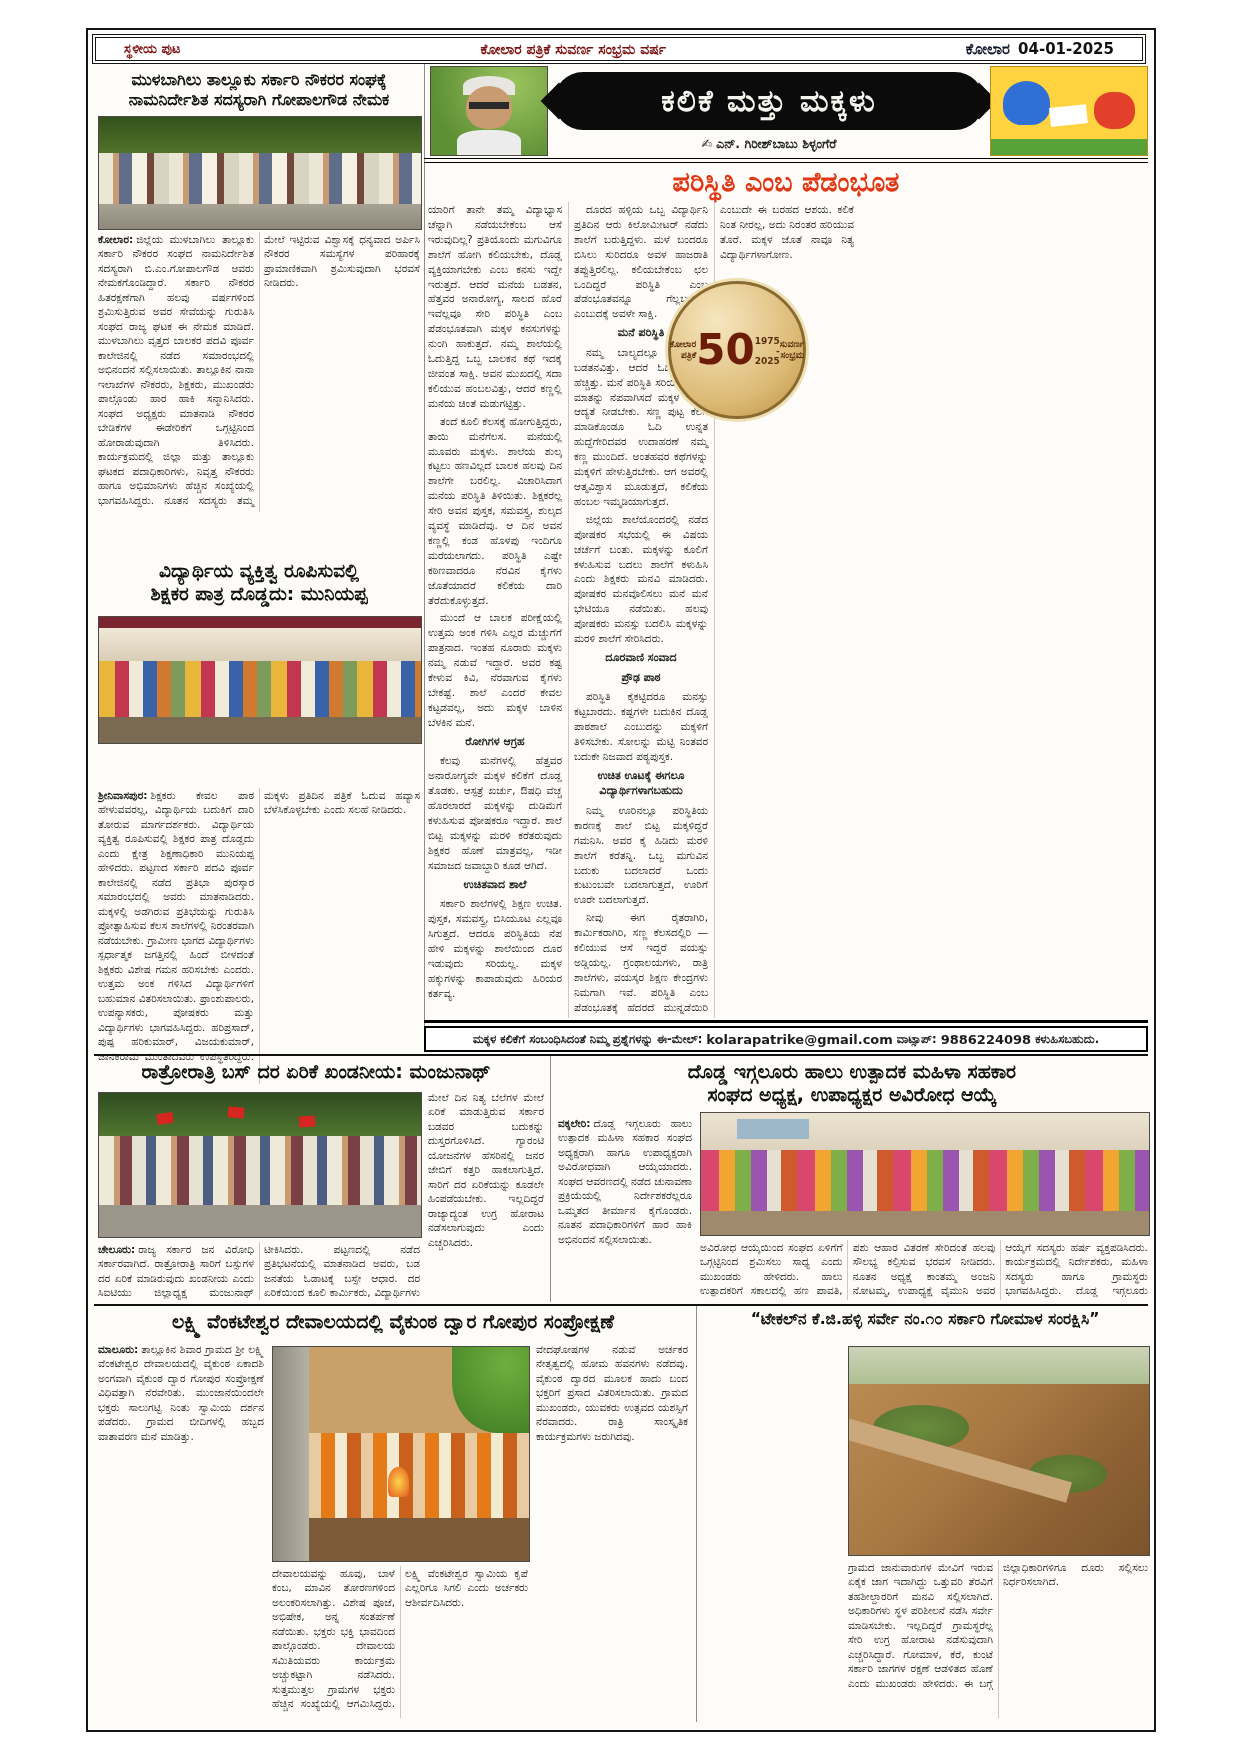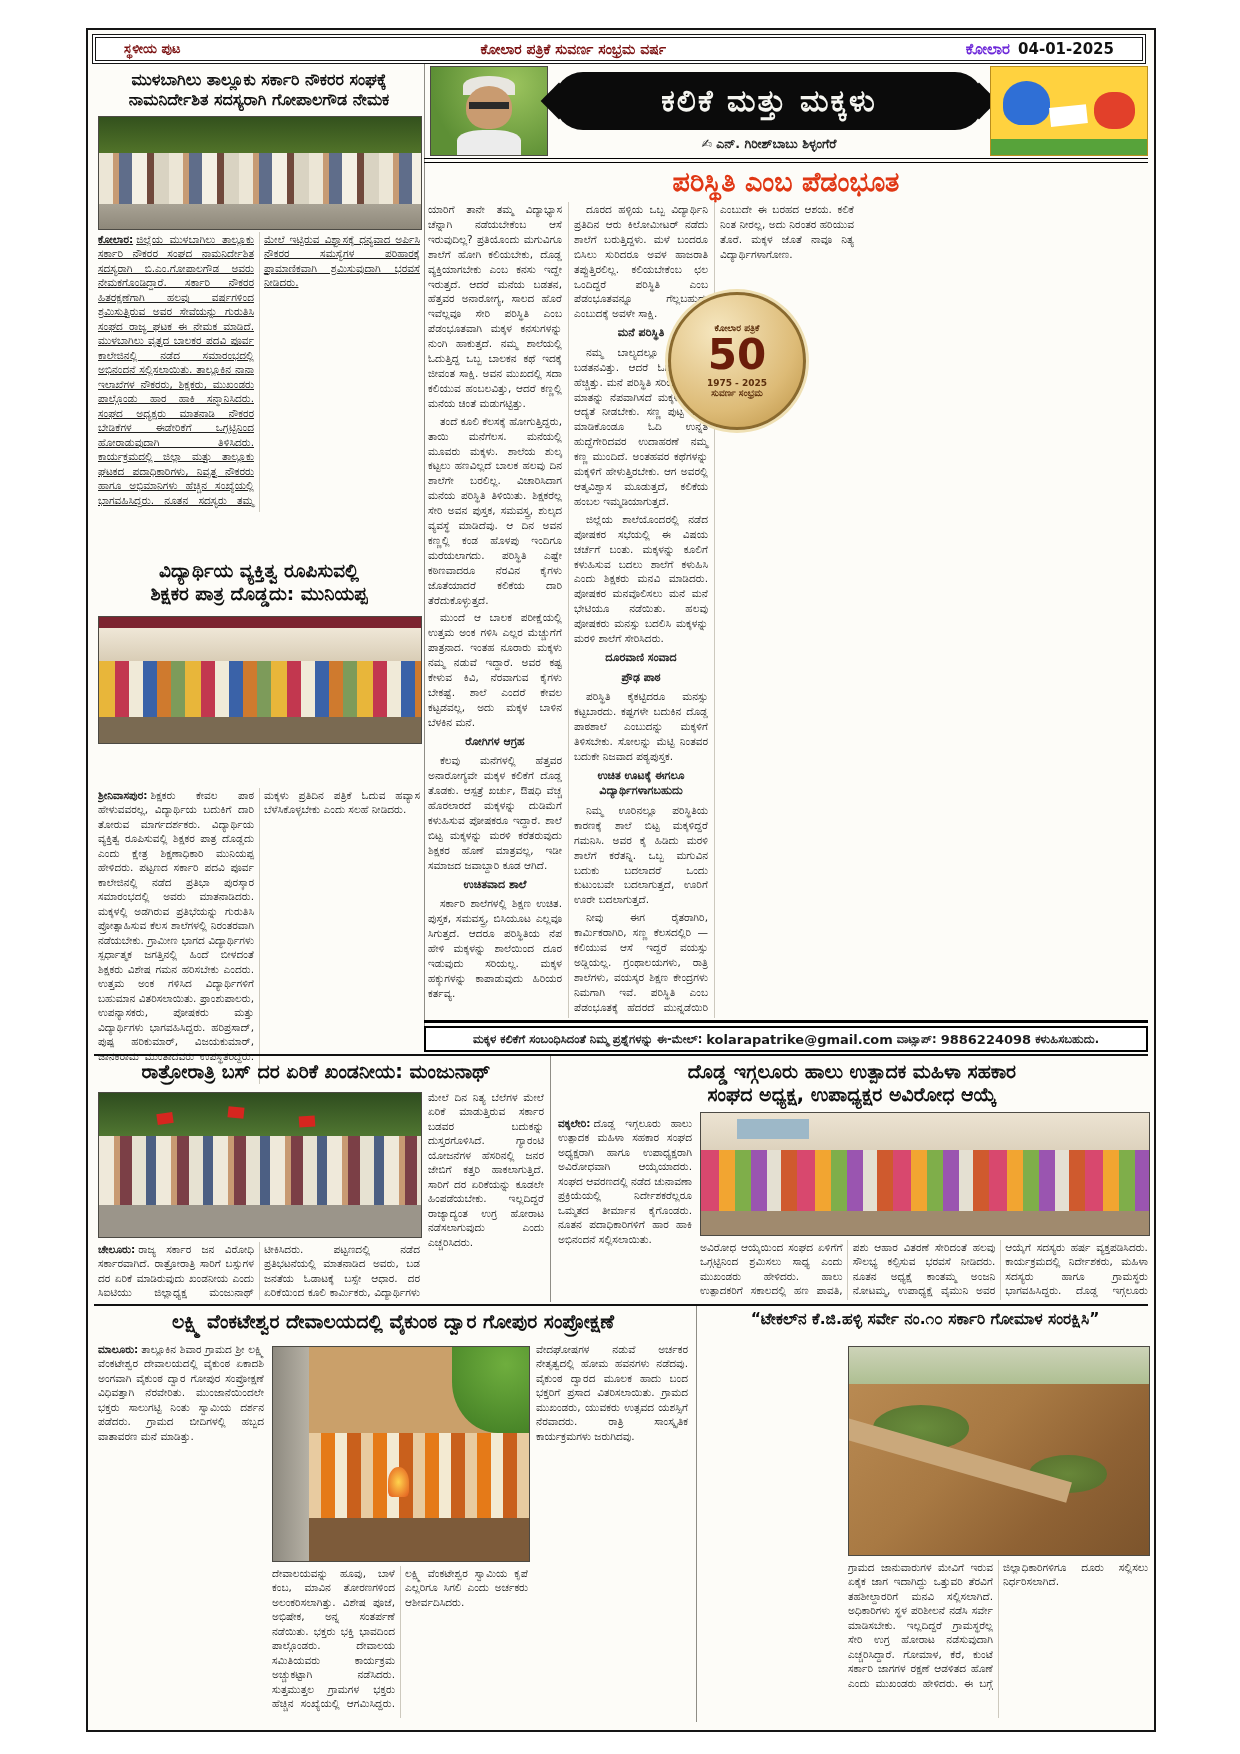--- a/index.html
+++ b/index.html
@@ -5,21 +5,21 @@
   html,body{margin:0;padding:0;background:#ffffff;}
   .sheet{position:relative;width:1240px;height:1754px;background:#ffffff;
          font-family:"DejaVu Sans",sans-serif;color:#1c1c1c;overflow:hidden;}
   .frame{position:absolute;left:86px;top:28px;width:1066px;height:1700px;border:2px solid #151515;background:#fdfcf8;}
   
   .hdr{position:absolute;left:92px;top:34px;width:1054px;height:30px;border:4px double #151515;
        display:flex;align-items:center;justify-content:space-between;padding:0 28px;box-sizing:border-box;background:#fff;}
   .hdr .lab{font-weight:bold;font-size:13px;color:#7a0f0f;}
   .hdr .mid{font-weight:bold;font-size:14px;color:#7a0f0f;}
   .hdr .right{font-weight:bold;font-size:15px;color:#111;}
-  .hdr .right .pl{color:#6d28d9;margin-right:8px;}
+  .hdr .right .pl{color:#0f172a;margin-right:8px;}
   
   .hl{position:absolute;font-weight:bold;color:#101010;text-align:center;line-height:1.22;}
   .hl span{display:block;}
   .red{color:#e03714;}
   
   .bt{position:absolute;font-size:10.5px;line-height:1.38;text-align:justify;color:#202020;overflow:hidden;}
   .bt p{margin:0 0 3px 0;text-indent:12px;}
   .bt p.noind{text-indent:0;}
   .dl{font-weight:bold;margin-right:3px;}
   .sh{font-weight:bold;text-align:center;font-size:11px;margin:4px 0;text-indent:0;}
@@ -33,24 +33,24 @@
   
   .photo{position:absolute;overflow:hidden;border:1px solid #4c4a44;background:#cfcabc;}
   .photo i{position:absolute;display:block;}
   
   .banner{position:absolute;left:554px;top:72px;width:430px;height:58px;background:#0b0b0b;border-radius:30px;
           display:flex;align-items:center;justify-content:center;}
   .banner .bt-txt{color:#f5f5f0;font-weight:bold;font-size:30px;letter-spacing:2px;text-shadow:0 0 1px #000;}
   .burst{position:absolute;width:26px;height:26px;background:#0b0b0b;transform:rotate(45deg);top:16px;}
   .byline{position:absolute;left:554px;top:136px;width:430px;text-align:center;font-size:12.5px;font-weight:bold;color:#222;}
   
-  .jubilee{position:absolute;left:668px;top:292px;width:132px;height:132px;border-radius:50%;z-index:4;
+  .jubilee{position:absolute;left:668px;top:281px;width:132px;height:132px;border-radius:50%;z-index:4;
            background:radial-gradient(circle at 35% 28%,#f6e7c0,#ddbb77 62%,#bb9142);
-           border:3px solid #8a6a2f;box-shadow:0 0 0 3px #efe0b4;text-align:left;color:#5c2f0d;
-           display:flex;flex-direction:column;align-items:center;justify-content:center;}
+           border:3px solid #8a6a2f;box-shadow:0 0 0 3px #efe0b4;text-align:right;color:#5c2f0d;
+           display:flex;flex-direction:row;align-items:center;justify-content:center;}
   .jubilee .t{font-size:9px;font-weight:bold;}
   .jubilee .n{font-size:42px;font-weight:bold;line-height:1;color:#6b1d0a;}
   .jubilee .y{font-size:9px;font-weight:bold;margin-top:2px;}
   
   .cbar{position:absolute;left:424px;top:1020px;width:724px;height:3px;background:#000;}
   .contact{position:absolute;left:424px;top:1026px;width:724px;height:26px;border:2px solid #000;background:#fff;
            display:flex;align-items:center;justify-content:center;font-size:11.5px;font-weight:bold;box-sizing:border-box;white-space:nowrap;overflow:hidden;}
   .contact .em{font-size:13px;margin:0 4px;}
 </style>
 </head>
@@ -69,21 +69,21 @@
 
   <div class="hl" style="left:96px;top:70px;width:326px;font-size:16px;">
     <span>ಮುಳಬಾಗಿಲು ತಾಲ್ಲೂಕು ಸರ್ಕಾರಿ ನೌಕರರ ಸಂಘಕ್ಕೆ</span>
     <span>ನಾಮನಿರ್ದೇಶಿತ ಸದಸ್ಯರಾಗಿ ಗೋಪಾಲಗೌಡ ನೇಮಕ</span>
   </div>
   <div class="photo" style="left:98px;top:116px;width:322px;height:112px;">
     <i style="left:0;right:0;top:0;height:32%;background:linear-gradient(#33511d,#517329);"></i>
     <i style="left:0;right:0;top:32%;height:46%;background:repeating-linear-gradient(90deg,#ece6d6 0 14px,#c79b74 14px 20px,#5f6d8a 20px 33px,#f4f0e4 33px 48px,#70493c 48px 55px,#d9d3c2 55px 70px);"></i>
     <i style="left:0;right:0;bottom:0;height:22%;background:linear-gradient(#a8a294,#8e887a);"></i>
   </div>
-  <div class="bt c2" style="left:98px;top:232px;width:322px;height:280px;text-decoration:underline;">
+  <div class="bt c2" style="left:98px;top:232px;width:322px;height:280px;">
     <p class="noind"><b class="dl">ಕೋಲಾರ:</b><span>ಜಿಲ್ಲೆಯ ಮುಳಬಾಗಿಲು ತಾಲ್ಲೂಕು ಸರ್ಕಾರಿ ನೌಕರರ ಸಂಘದ ನಾಮನಿರ್ದೇಶಿತ ಸದಸ್ಯರಾಗಿ ಬಿ.ಎಂ.ಗೋಪಾಲಗೌಡ ಅವರು ನೇಮಕಗೊಂಡಿದ್ದಾರೆ. ಸರ್ಕಾರಿ ನೌಕರರ ಹಿತರಕ್ಷಣೆಗಾಗಿ ಹಲವು ವರ್ಷಗಳಿಂದ ಶ್ರಮಿಸುತ್ತಿರುವ ಅವರ ಸೇವೆಯನ್ನು ಗುರುತಿಸಿ ಸಂಘದ ರಾಜ್ಯ ಘಟಕ ಈ ನೇಮಕ ಮಾಡಿದೆ. ಮುಳಬಾಗಿಲು ವೃತ್ತದ ಬಾಲಕರ ಪದವಿ ಪೂರ್ವ ಕಾಲೇಜಿನಲ್ಲಿ ನಡೆದ ಸಮಾರಂಭದಲ್ಲಿ ಅಭಿನಂದನೆ ಸಲ್ಲಿಸಲಾಯಿತು. ತಾಲ್ಲೂಕಿನ ನಾನಾ ಇಲಾಖೆಗಳ ನೌಕರರು, ಶಿಕ್ಷಕರು, ಮುಖಂಡರು ಪಾಲ್ಗೊಂಡು ಹಾರ ಹಾಕಿ ಸನ್ಮಾನಿಸಿದರು. ಸಂಘದ ಅಧ್ಯಕ್ಷರು ಮಾತನಾಡಿ ನೌಕರರ ಬೇಡಿಕೆಗಳ ಈಡೇರಿಕೆಗೆ ಒಗ್ಗಟ್ಟಿನಿಂದ ಹೋರಾಡುವುದಾಗಿ ತಿಳಿಸಿದರು. ಕಾರ್ಯಕ್ರಮದಲ್ಲಿ ಜಿಲ್ಲಾ ಮತ್ತು ತಾಲ್ಲೂಕು ಘಟಕದ ಪದಾಧಿಕಾರಿಗಳು, ನಿವೃತ್ತ ನೌಕರರು ಹಾಗೂ ಅಭಿಮಾನಿಗಳು ಹೆಚ್ಚಿನ ಸಂಖ್ಯೆಯಲ್ಲಿ ಭಾಗವಹಿಸಿದ್ದರು. ನೂತನ ಸದಸ್ಯರು ತಮ್ಮ ಮೇಲೆ ಇಟ್ಟಿರುವ ವಿಶ್ವಾಸಕ್ಕೆ ಧನ್ಯವಾದ ಅರ್ಪಿಸಿ ನೌಕರರ ಸಮಸ್ಯೆಗಳ ಪರಿಹಾರಕ್ಕೆ ಪ್ರಾಮಾಣಿಕವಾಗಿ ಶ್ರಮಿಸುವುದಾಗಿ ಭರವಸೆ ನೀಡಿದರು.</span></p>
   </div>
 
   <div class="hl" style="left:96px;top:560px;width:326px;font-size:18.5px;">
     <span>ವಿದ್ಯಾರ್ಥಿಯ ವ್ಯಕ್ತಿತ್ವ ರೂಪಿಸುವಲ್ಲಿ</span>
     <span>ಶಿಕ್ಷಕರ ಪಾತ್ರ ದೊಡ್ಡದು: ಮುನಿಯಪ್ಪ</span>
   </div>
   <div class="photo" style="left:98px;top:616px;width:322px;height:126px;">
     <i style="left:0;right:0;top:0;height:9%;background:#7c2430;"></i>
     <i style="left:0;right:0;top:9%;height:26%;background:linear-gradient(#efe7d7,#d9cdb6);"></i>

